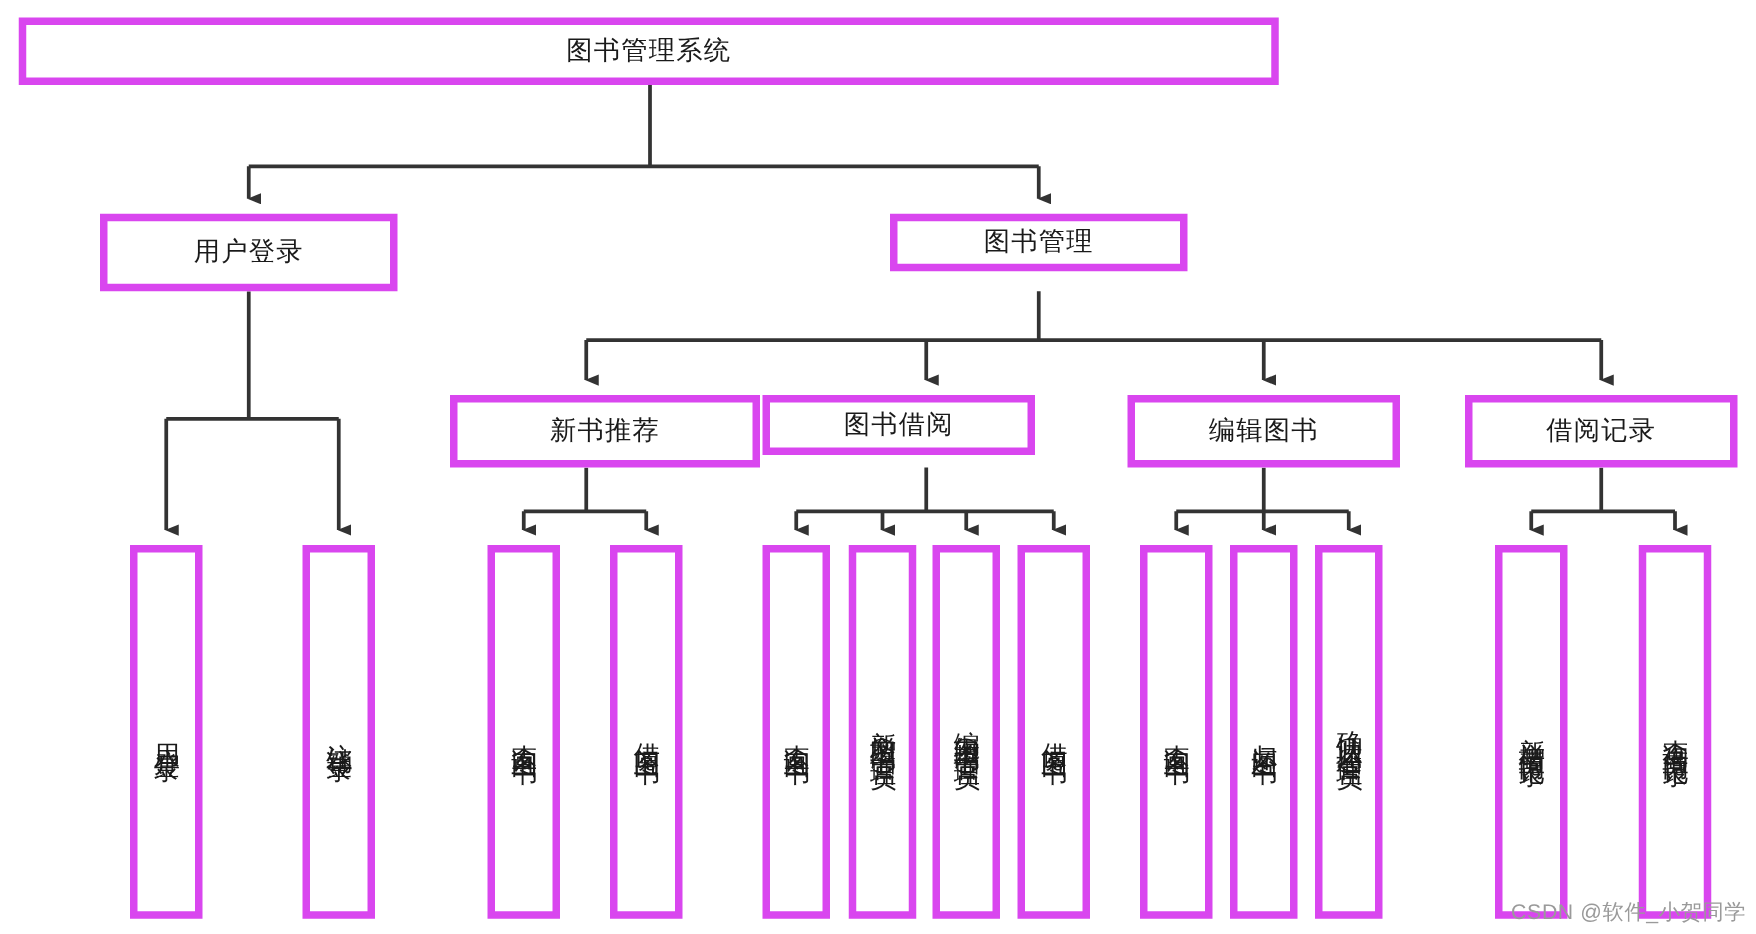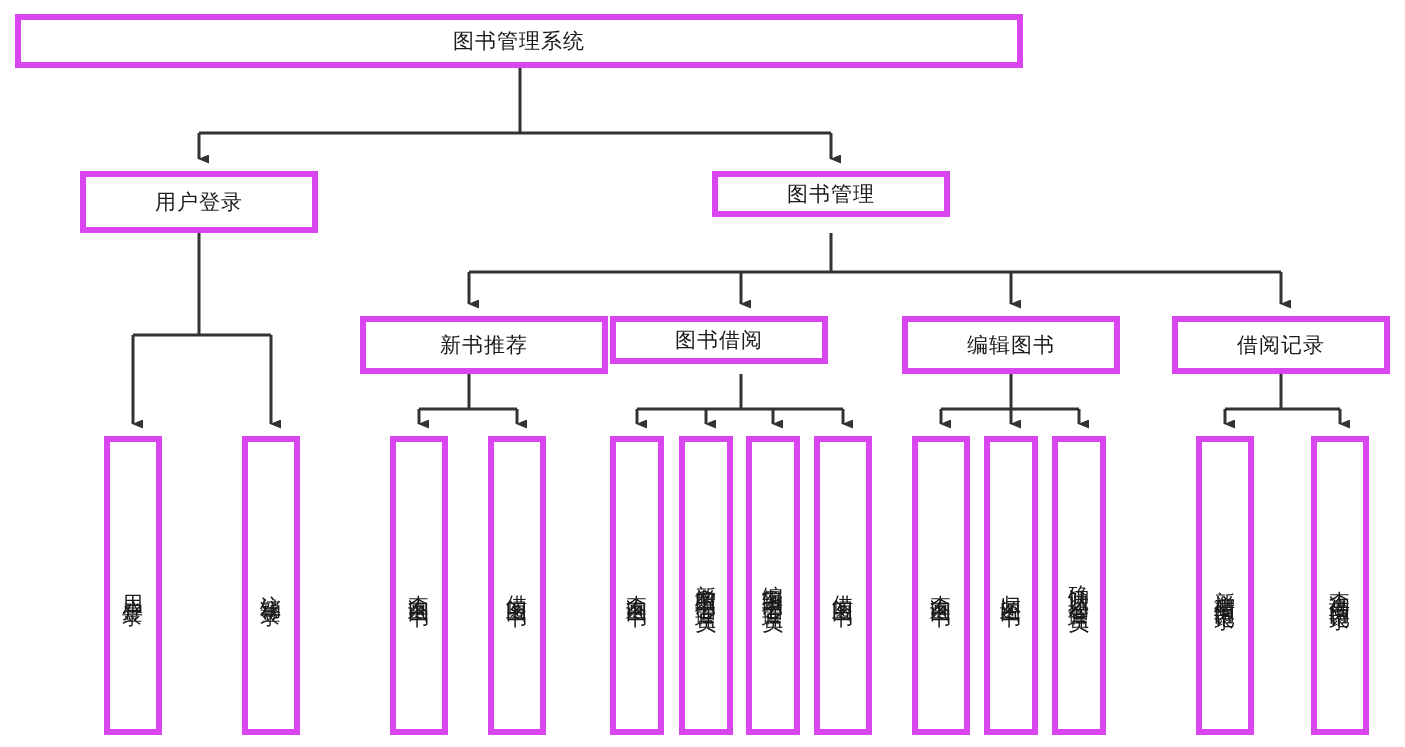--- a/index.html
+++ b/index.html
@@ -165,13 +165,14 @@
         <span class="node-label">确认归还（管理员）</span>
       </div>
       <div class="node-box vertical" style="left: 1196px; top: 436px; width: 58px; height: 299px;">
         <span class="node-label">新增借阅记录</span>
       </div>
       <div class="node-box vertical" style="left: 1311px; top: 436px; width: 58px; height: 299px;">
         <span class="node-label">查询借阅记录</span>
       </div>
     </div>
 
+  <div id="watermark">CSDN @软件_小贺同学</div>
 </div>
 
 </body></html>

